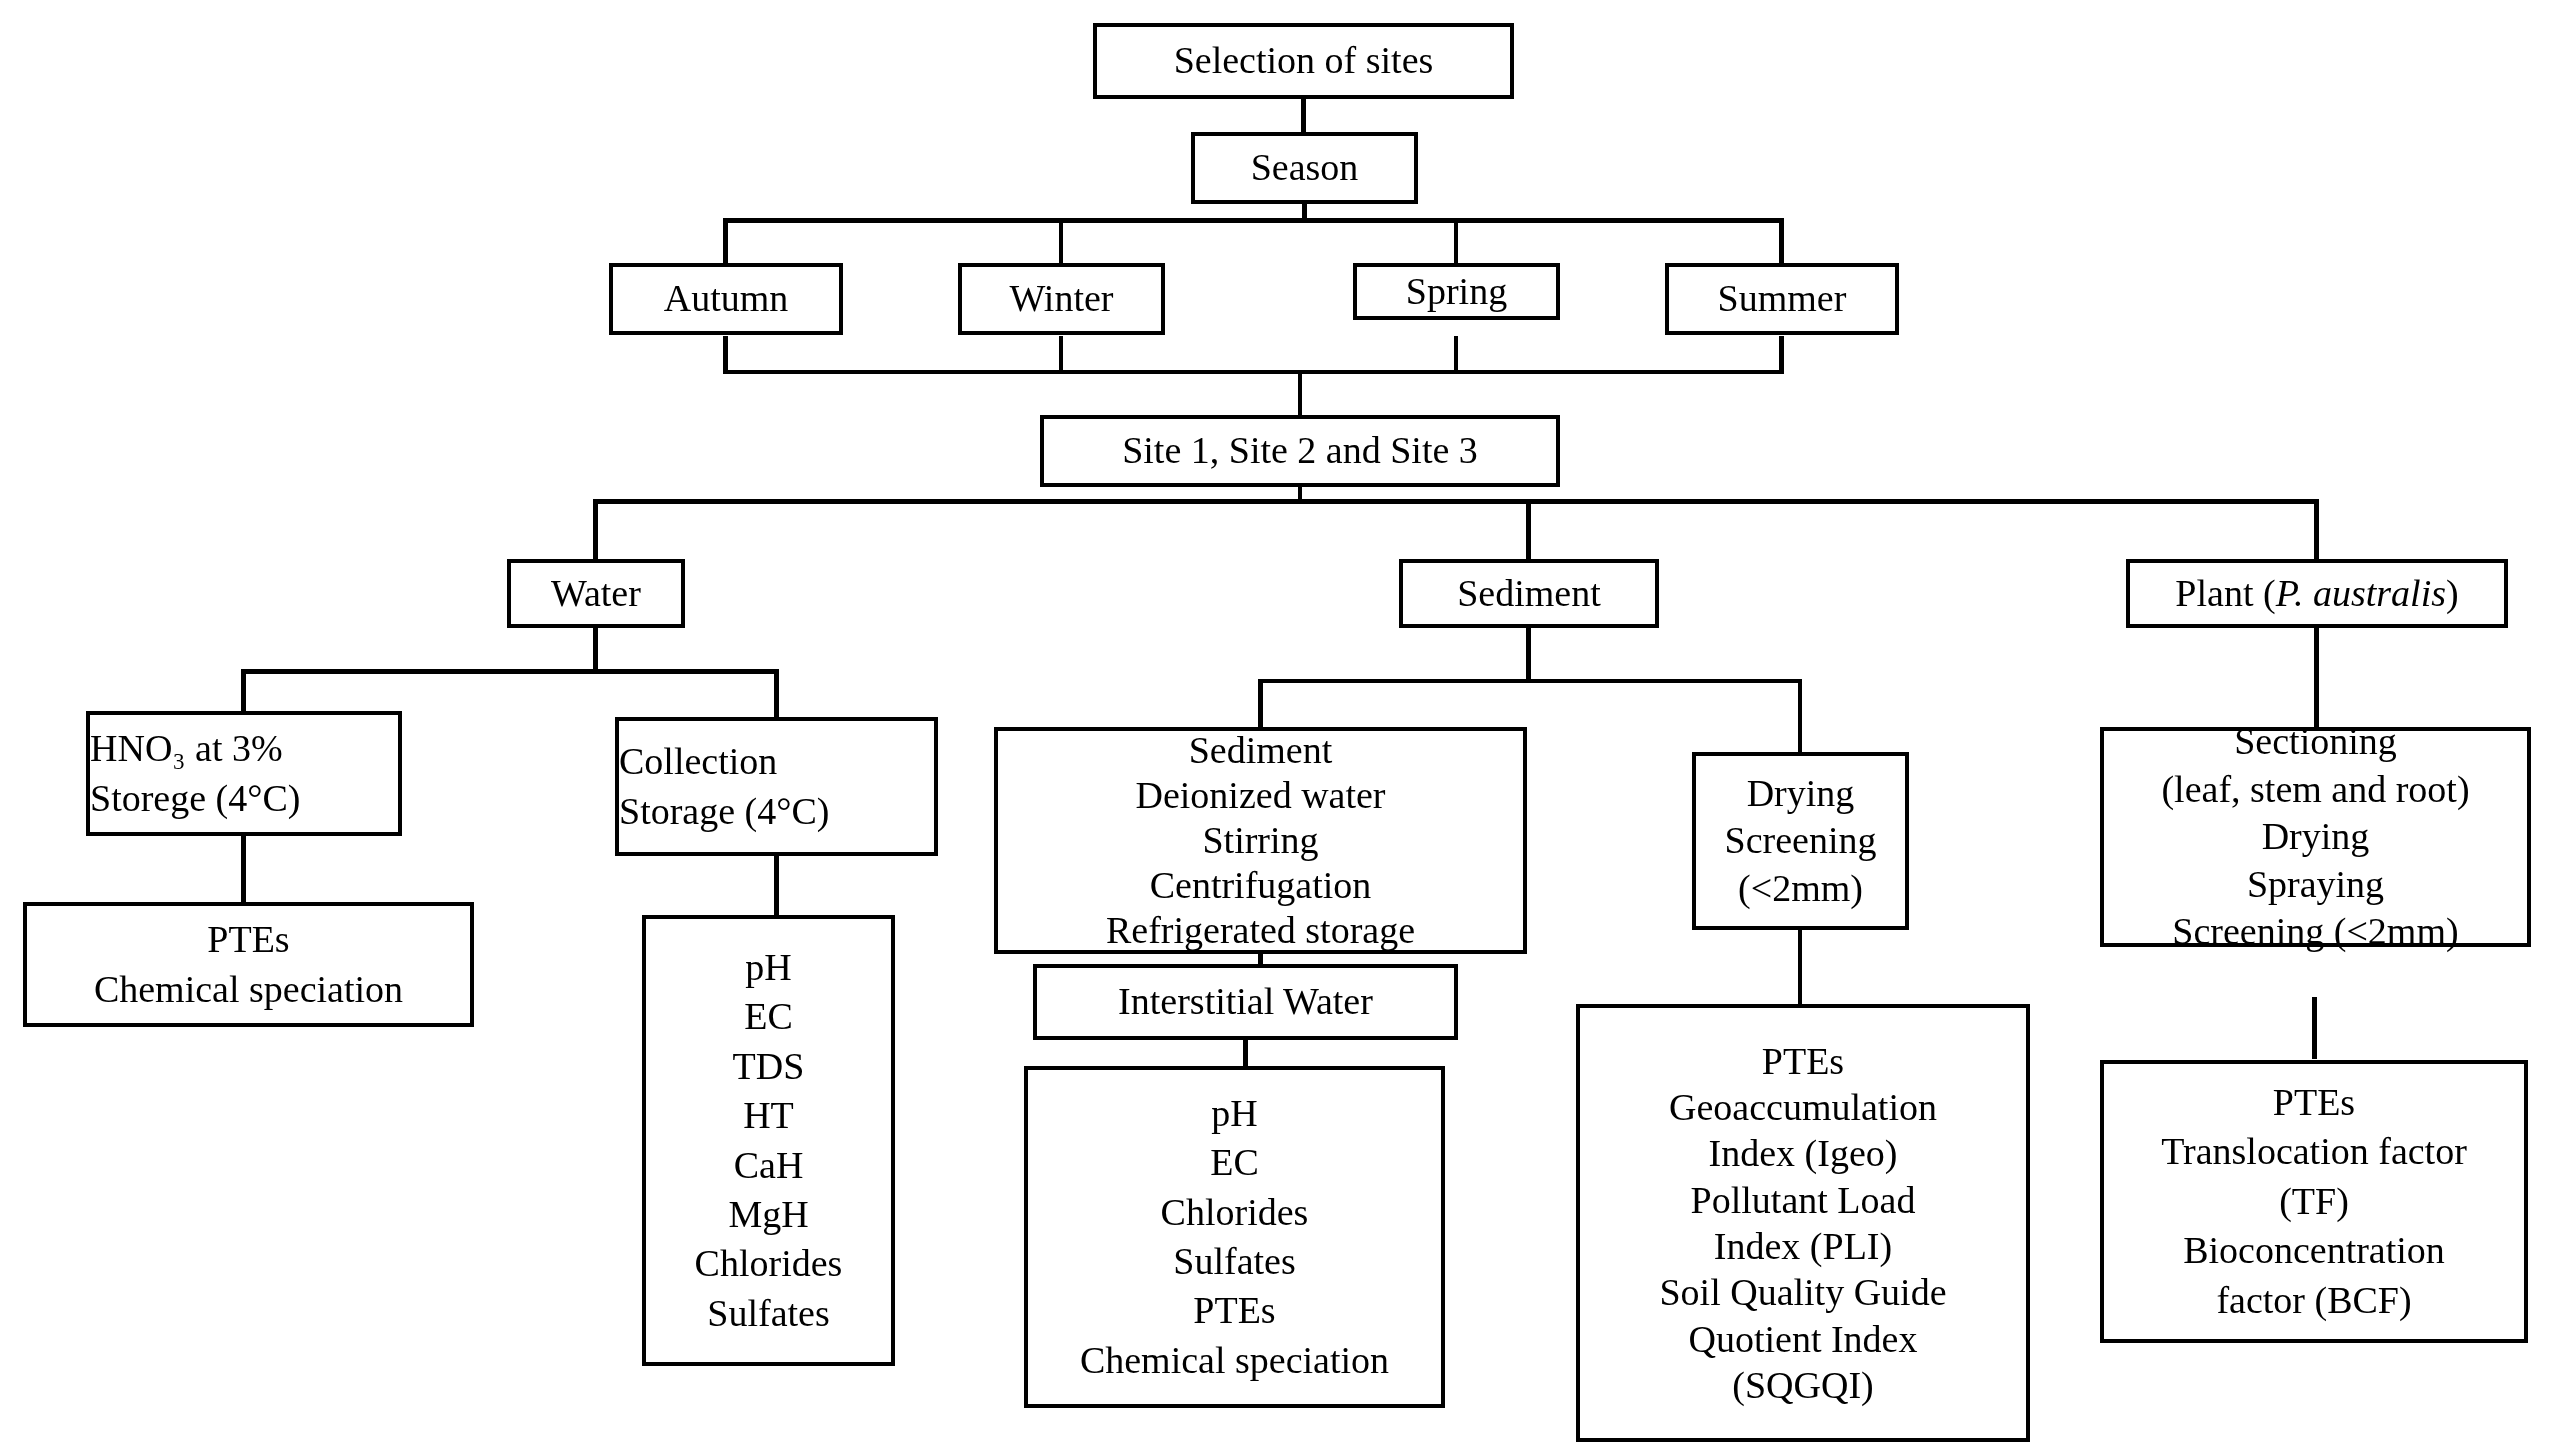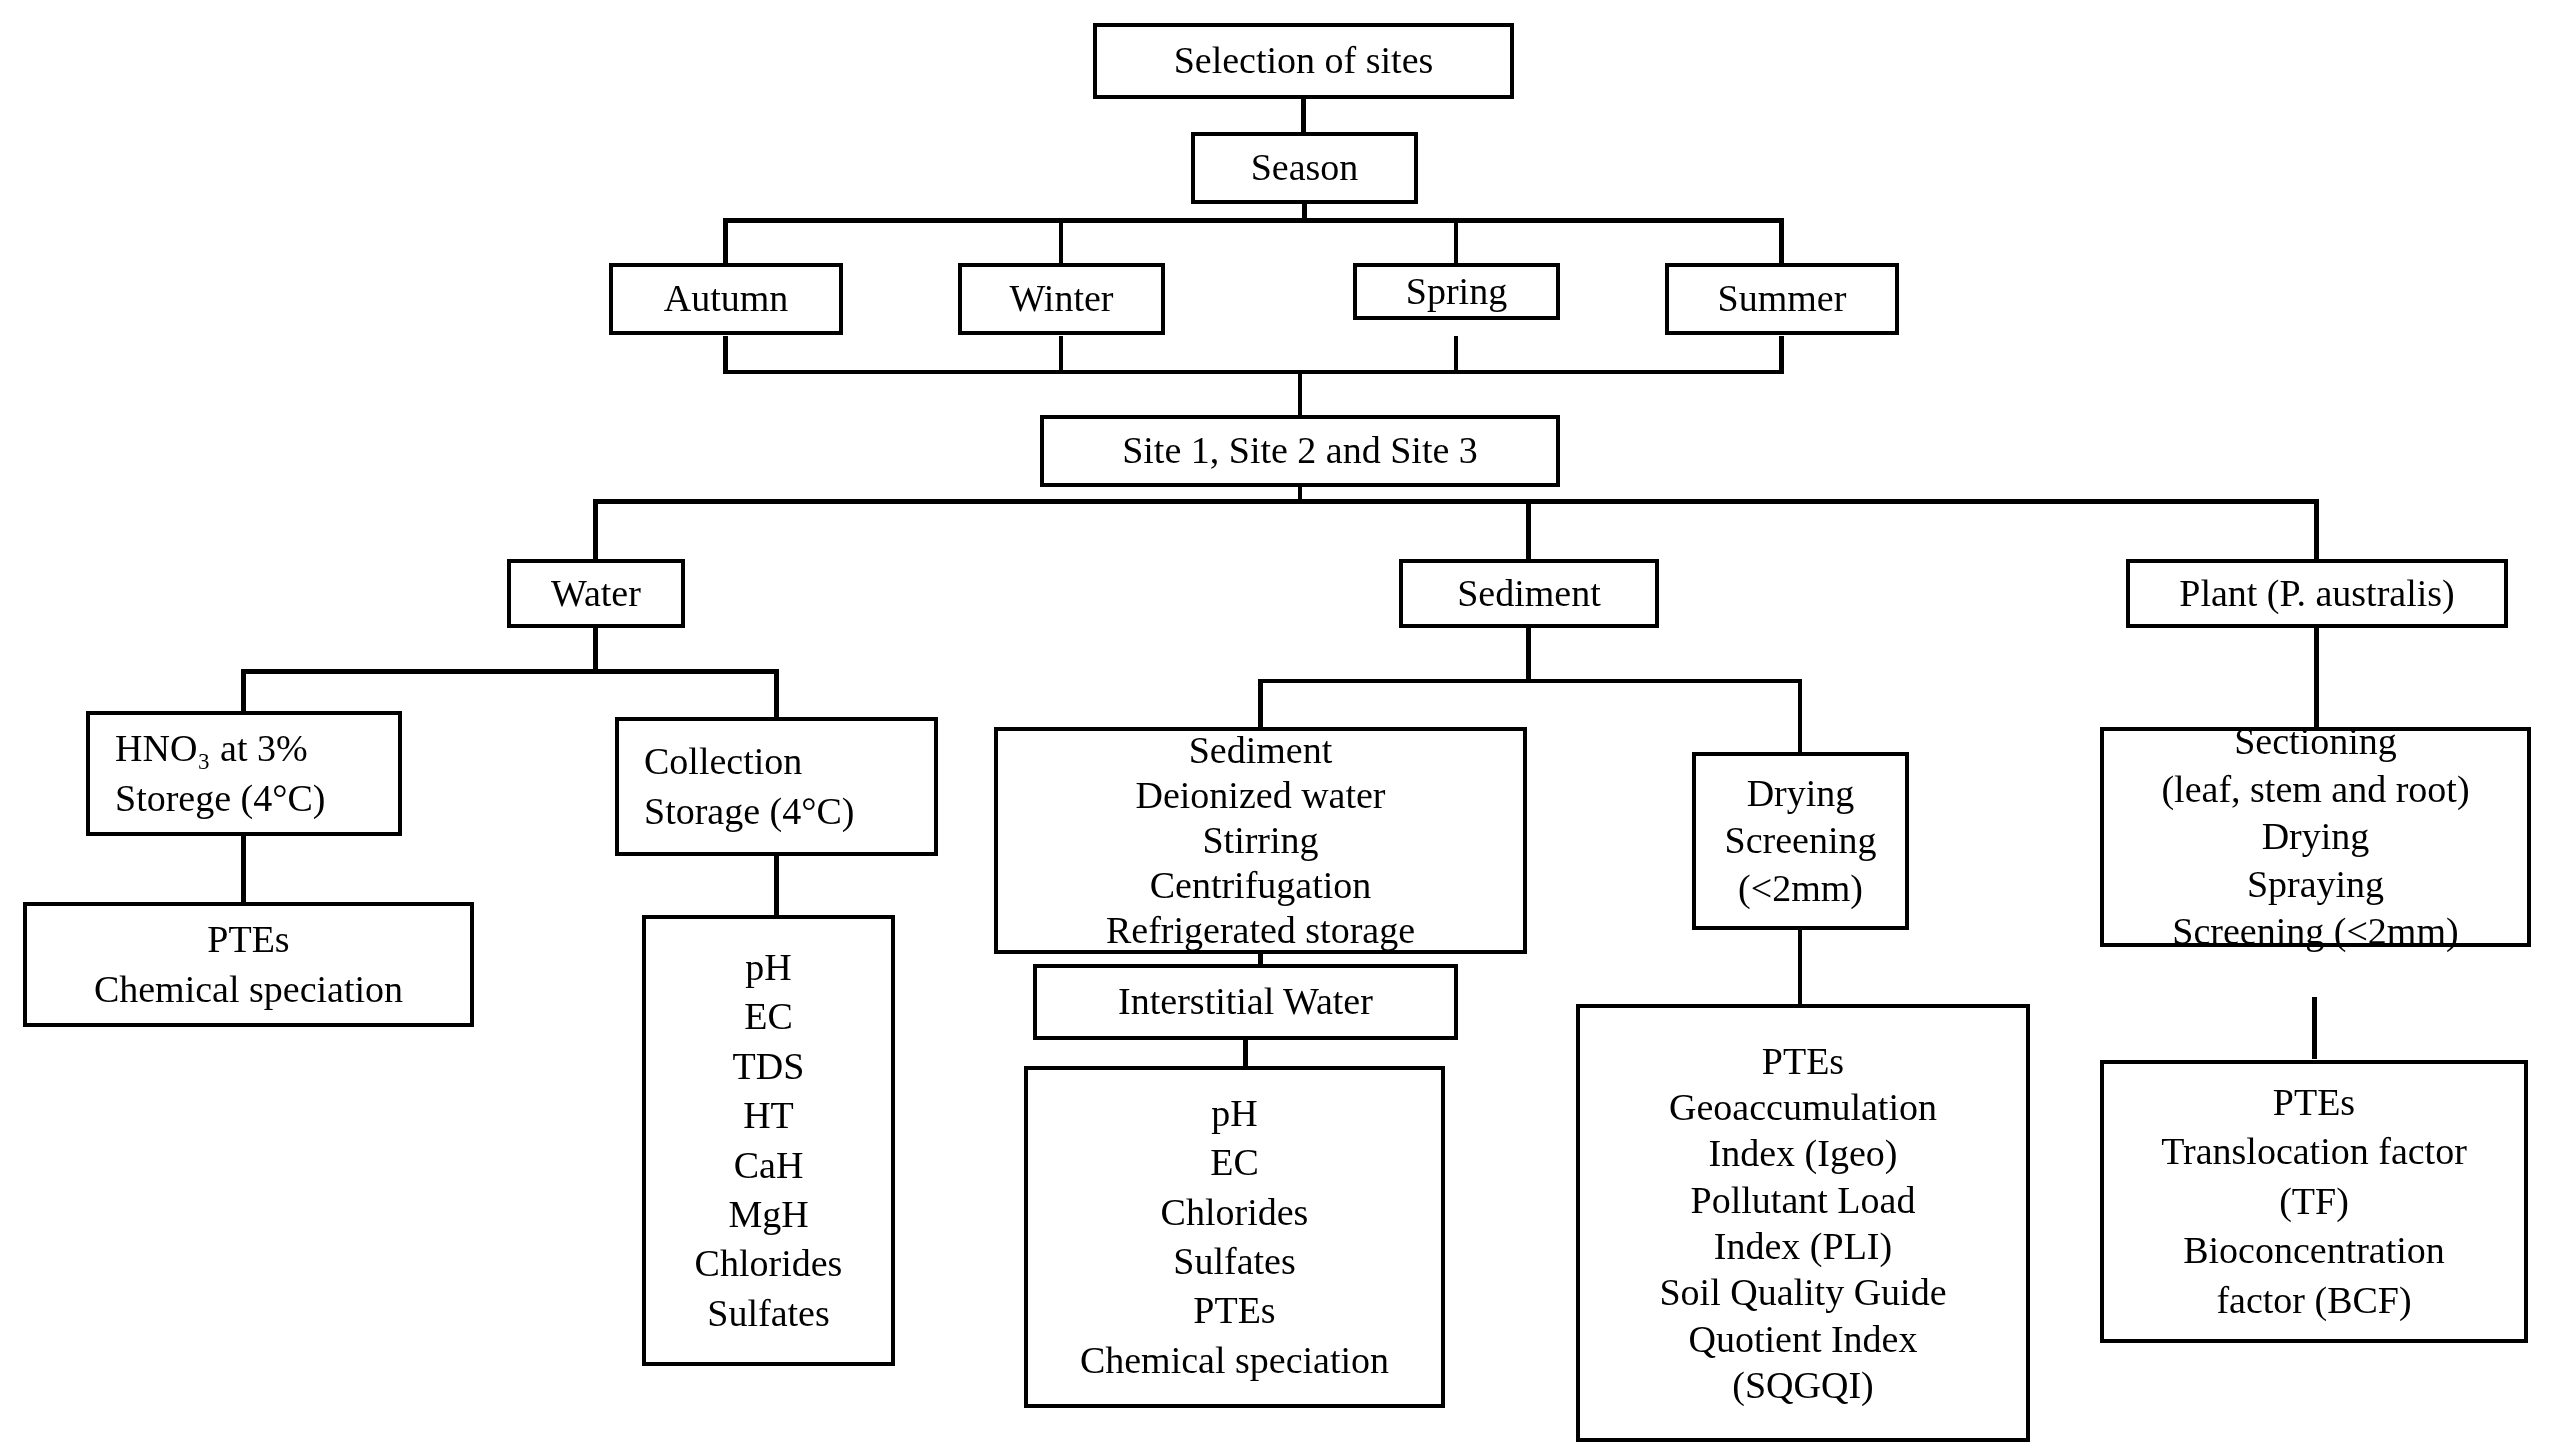--- a/index.html
+++ b/index.html
@@ -32,26 +32,26 @@
     justify-content: center;
     align-items: center;
     text-align: center;
     font-size: 38px;
     line-height: 1.3;
     z-index: 1;
   }
   .box.align-left {
     align-items: flex-start;
     text-align: left;
-    padding-left: 25px;
   }
   .box .ln {
     white-space: nowrap;
   }
   .box .species {
+    font-style: italic;
   }
 </style>
 </head>
 <body>
 
 <div id="canvas">
 
   <svg id="connectors" width="2563" height="1453" viewBox="0 0 3894 2208" xmlns="http://www.w3.org/2000/svg">
     <g stroke="#000000" stroke-width="7" shape-rendering="crispEdges">
 

